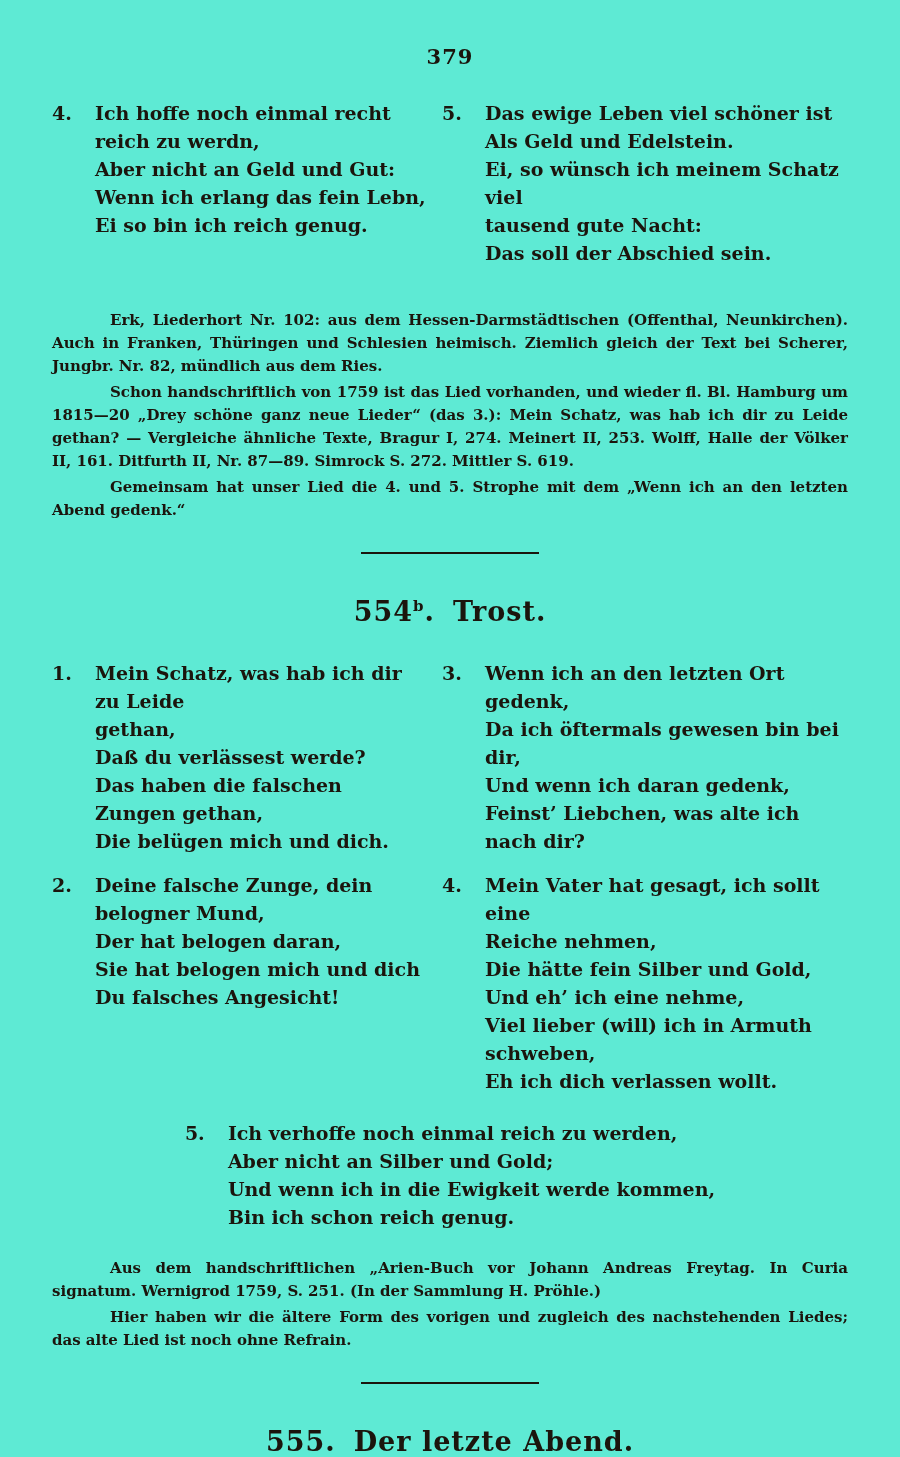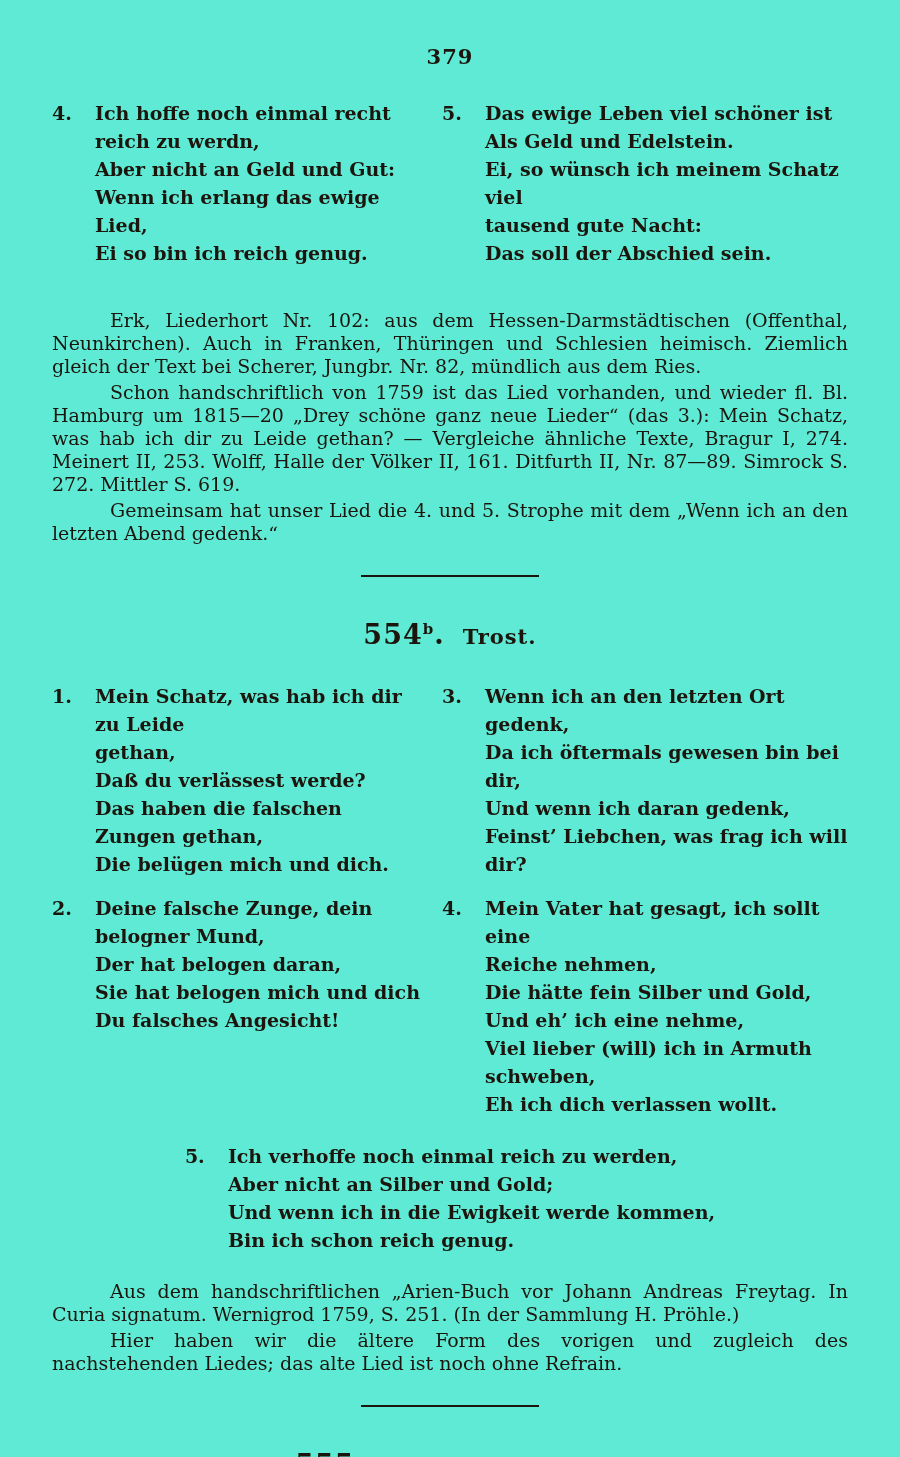--- a/index.html
+++ b/index.html
@@ -28,49 +28,49 @@
     font-size:19px;line-height:28px;font-weight:700;
     margin-bottom:16px;
   }
   .verse .v-num{flex:none;width:30px;}
   .verse .v-lines{flex:1;margin-left:13px;}
   .verse .v-line.r{text-align:left;}
   .verse-center-wrap{display:flex;justify-content:center;}
   .verse-center-wrap .verse{margin-top:8px;margin-bottom:0;max-width:560px;}
   .notes-block{
     margin-top:26px;
-    font-size:19px;line-height:23px;font-weight:400;
+    font-size:15px;line-height:23px;font-weight:700;
     text-align:justify;
   }
   .notes-block .note-p{margin:0 0 3px 0;text-indent:58px;}
   .rule{
     width:178px;border:0;border-top:2.5px solid #1b150d;
     margin:30px auto 0 auto;
   }
   .song-heading{text-align:center;font-weight:700;margin-top:42px;}
   .song-heading .h-num{font-size:27px;letter-spacing:1px;}
   .song-heading .h-num sup{font-size:15px;}
-  .song-heading .h-title{font-size:21px;letter-spacing:1px;margin-left:18px;}
+  .song-heading .h-title{font-size:27px;letter-spacing:1px;margin-left:18px;}
   .verses-554{margin-top:32px;}
 </style>
 </head>
 <body>
 
 <div class="page">
 
   <div class="page-number">379</div>
 
   <div class="two-col">
     <div class="col-left">
       <div class="verse">
           <div class="v-num">4.</div>
           <div class="v-lines">
             <div class="v-line">Ich hoffe noch einmal recht reich zu werdn,</div>
             <div class="v-line">Aber nicht an Geld und Gut:</div>
-            <div class="v-line">Wenn ich erlang das ewige Lied,</div>
+            <div class="v-line">Wenn ich erlang das fein Lebn,</div>
             <div class="v-line">Ei so bin ich reich genug.</div>
           </div>
         </div>
     </div>
     <div class="col-right">
       <div class="verse">
           <div class="v-num">5.</div>
           <div class="v-lines">
             <div class="v-line">Das ewige Leben viel schöner ist</div>
             <div class="v-line">Als Geld und Edelstein.</div>
@@ -116,21 +116,21 @@
           </div>
         </div>
     </div>
     <div class="col-right">
       <div class="verse">
           <div class="v-num">3.</div>
           <div class="v-lines">
             <div class="v-line">Wenn ich an den letzten Ort gedenk,</div>
             <div class="v-line">Da ich öftermals gewesen bin bei dir,</div>
             <div class="v-line">Und wenn ich daran gedenk,</div>
-            <div class="v-line">Feinst’ Liebchen, was frag ich will dir?</div>
+            <div class="v-line">Feinst’ Liebchen, was alte ich nach dir?</div>
           </div>
         </div>
       <div class="verse">
           <div class="v-num">4.</div>
           <div class="v-lines">
             <div class="v-line">Mein Vater hat gesagt, ich sollt eine</div>
             <div class="v-line r">Reiche nehmen,</div>
             <div class="v-line">Die hätte fein Silber und Gold,</div>
             <div class="v-line">Und eh’ ich eine nehme,</div>
             <div class="v-line">Viel lieber (will) ich in Armuth schweben,</div>

